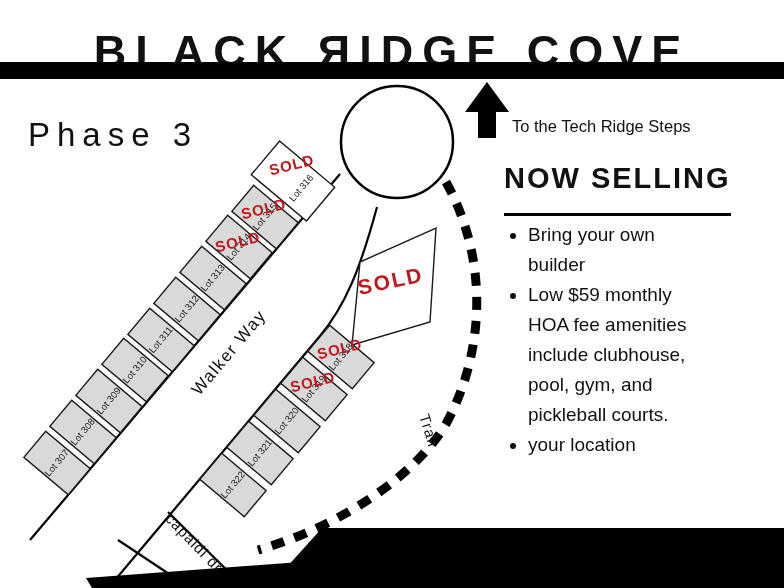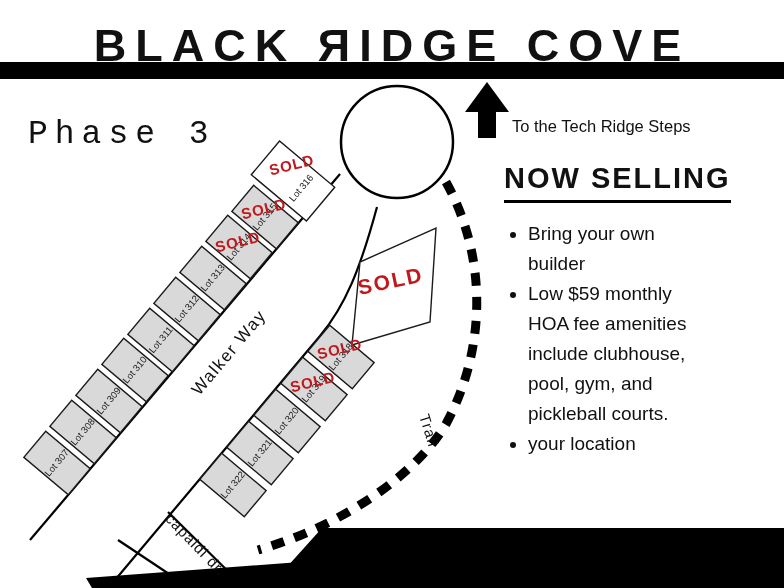--- a/index.html
+++ b/index.html
@@ -1,45 +1,45 @@
 <!DOCTYPE html>
 <html><head>
 <meta charset="utf-8">
 <style>
   html,body{margin:0;padding:0;background:#888;}
   .canvas{
     position:relative;width:784px;height:588px;background:#ffffff;
     overflow:hidden;font-family:"Liberation Sans",sans-serif;color:#111;
   }
   .title{
-    position:absolute;top:20px;left:0;width:784px;text-align:center;
+    position:absolute;top:26px;left:0;width:784px;text-align:center;
     font-size:45px;font-weight:700;letter-spacing:9px;white-space:nowrap;
   }
   .top-bar{position:absolute;top:62px;left:0;width:784px;height:17px;background:#000;}
   .phase{
     position:absolute;top:116px;left:28px;font-size:33px;letter-spacing:7px;
-    font-weight:400;white-space:nowrap;font-family:Liberation Mono, monospace;
+    font-weight:400;white-space:nowrap;
   }
   .map-svg{position:absolute;top:0;left:0;}
   .road{stroke:#000;stroke-width:2.2px;fill:none;}
   .lot-stroke{stroke:#1a1a1a;stroke-width:1.4px;}
   .lot-label{font-size:9.5px;fill:#222;}
   .street-label{font-size:17px;letter-spacing:1.5px;fill:#111;}
   .small-street-label{font-size:15px;letter-spacing:1px;fill:#111;}
   .sold-stamp{font-size:15px;font-weight:700;letter-spacing:1px;}
   .sold-stamp-big{font-size:21px;font-weight:700;letter-spacing:2px;}
   .trail-path{stroke:#000;stroke-width:9px;fill:none;stroke-dasharray:13 11;}
   .arrow-note{
     position:absolute;left:512px;top:117px;font-size:16.5px;white-space:nowrap;
   }
   .right-col{position:absolute;left:504px;top:162px;width:272px;}
   .now-selling-heading{margin:0;font-size:29px;font-weight:600;letter-spacing:2px;}
-  .now-selling-heading span{border-bottom:3px solid #000;padding-bottom:5px;display:inline-block;}
+  .now-selling-heading span{border-bottom:3px solid #000;padding-bottom:18px;display:inline-block;}
   .selling-list{
-    margin:16px 0 0 0;padding:0 0 0 24px;width:210px;box-sizing:border-box;
+    margin:4px 0 0 0;padding:0 0 0 24px;width:210px;box-sizing:border-box;
     font-size:19px;line-height:30px;list-style:disc;
   }
   .selling-list li{margin:0;padding:0;}
 </style>
 </head>
 <body>
 
 <div class="canvas">
 
   <svg class="map-svg" width="784" height="588" viewBox="0 0 784 588">

